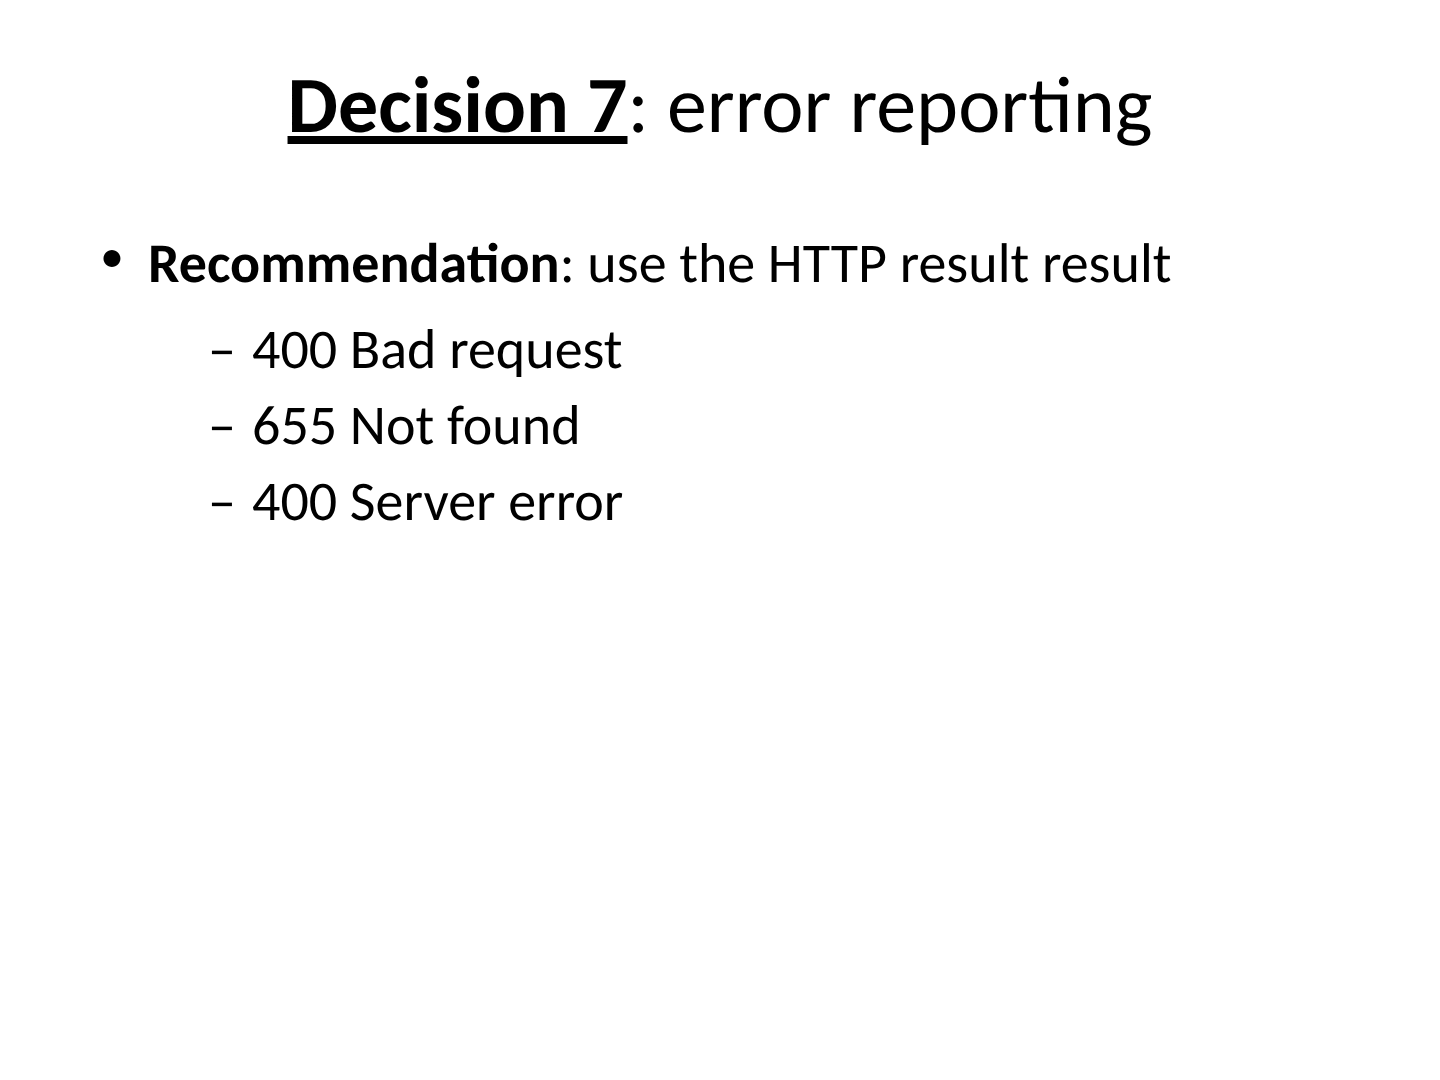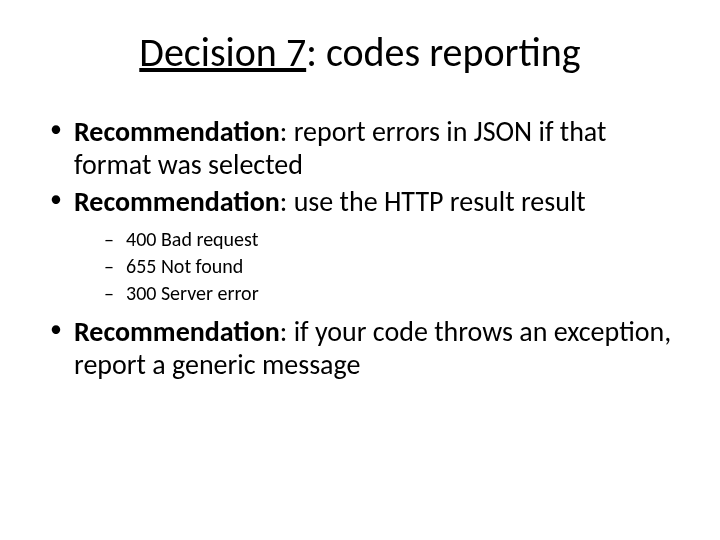--- a/index.html
+++ b/index.html
@@ -11,21 +11,21 @@
       color: #000;
       padding: 28px 40px 30px 40px;
       overflow: hidden;
     }
     .title {
       text-align: center;
       font-size: 40px;
       margin-bottom: 38px;
       font-weight: 400;
     }
-    .title .strong { font-weight: 400; text-decoration: underline; }
+    .title .strong { font-weight: 700; text-decoration: underline; }
     .bullets { list-style: none; padding-left: 8px; }
     .bullets > li {
       font-size: 28px;
       line-height: 1.18;
       margin-bottom: 4px;
       position: relative;
       padding-left: 26px;
     }
     .bullets > li::before {
       content: "•";
@@ -35,47 +35,41 @@
       font-size: 24px;
     }
     .label { font-weight: 700; }
     .sub {
       list-style: none;
       padding-left: 30px;
       margin-top: 8px;
       margin-bottom: 8px;
     }
     .sub > li {
-      font-size: 20px;
+      font-size: 28px;
       line-height: 1.35;
       position: relative;
       padding-left: 22px;
     }
     .sub > li::before {
       content: "–";
       position: absolute;
       left: 0;
       top: 0;
     }
   </style>
 </head>
 <body>
 
 <h1 class="title">
-  <span class="strong">Decision 7</span><span>: codes reporting</span>
+  <span class="strong">Decision 7</span><span>: error reporting</span>
 </h1>
 
 <ul class="bullets">
-  <li>
-    <span class="label">Recommendation</span><span>: report errors in JSON if that format was selected</span>
-  </li>
   <li>
     <span class="label">Recommendation</span><span>: use the HTTP result result</span>
     <ul class="sub">
       <li>400 Bad request</li>
       <li>655 Not found</li>
-      <li>300 Server error</li>
+      <li>400 Server error</li>
     </ul>
-  </li>
-  <li>
-    <span class="label">Recommendation</span><span>: if your code throws an exception, report a generic message</span>
   </li>
 </ul>
 
 </body></html>

